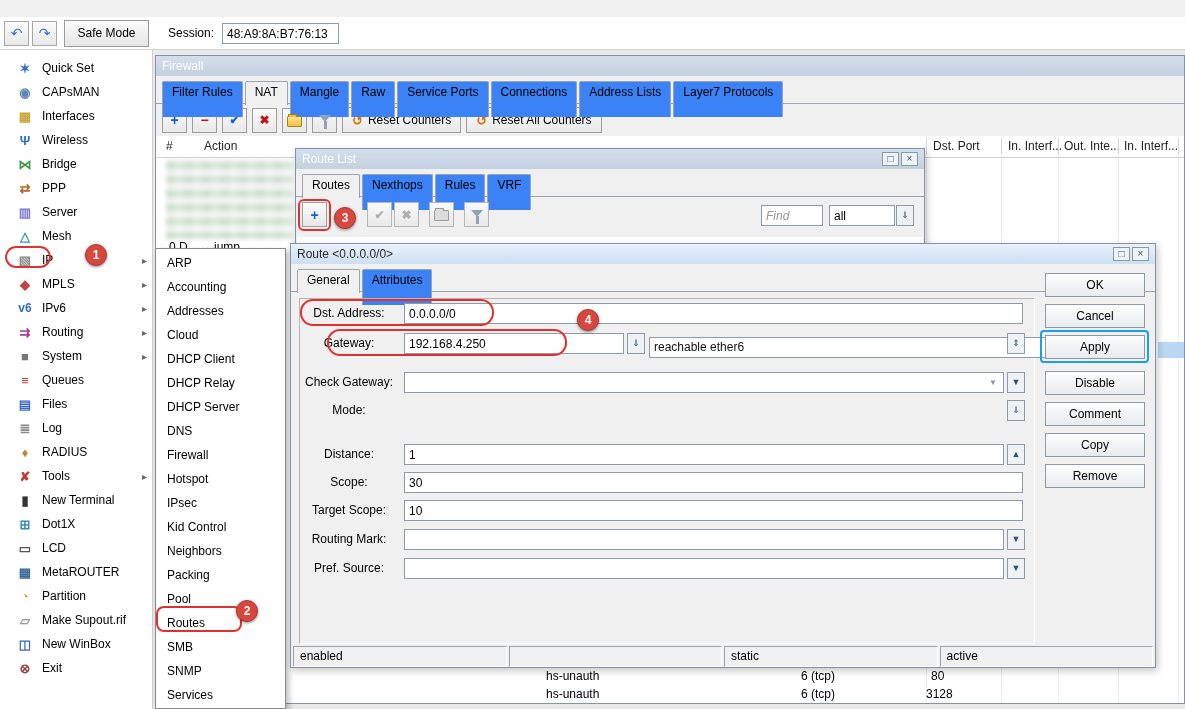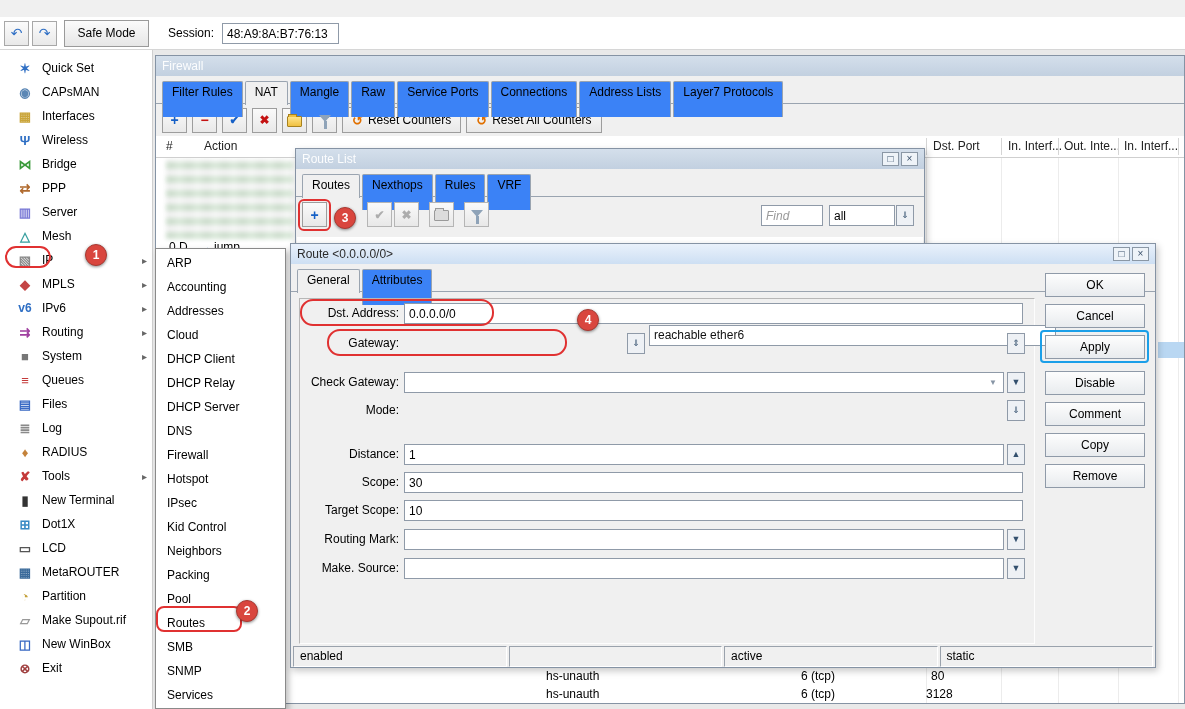--- a/index.html
+++ b/index.html
@@ -93,21 +93,21 @@
   .all-input { position:absolute; left:533px; top:8px; width:66px; height:21px; border:1px solid #8f9aa8;
                background:#fff; padding:0 4px; font:12px "Liberation Sans",sans-serif; }
   .all-drop { position:absolute; left:600px; top:8px; width:18px; height:21px; border:1px solid #8f9aa8;
               background:#eef1f5; font-size:9px; color:#33506e; text-align:center; line-height:19px; }
   .rl-content { position:absolute; left:1px; right:1px; top:88px; bottom:1px; background:#fff; }
 
   
   .dlg { left:290px; top:193px; width:866px; height:425px; z-index:30; }
   .form-panel { position:absolute; left:8px; top:54px; width:736px; height:346px;
                 border:1px solid; border-color:#b7b7b7 #fdfdfd #fdfdfd #b7b7b7; }
-  .flabel { position:absolute; left:8px; width:100px; text-align:right; line-height:21px; white-space:nowrap; }
+  .flabel { position:absolute; left:8px; width:100px; text-align:center; line-height:21px; white-space:nowrap; }
   .field { position:absolute; height:21px; border:1px solid #8f9aa8; background:#fff; padding:0 4px;
            font:12px "Liberation Sans",sans-serif; }
   .field.ro { color:#111; line-height:19px; }
   .sqbtn { position:absolute; width:18px; height:21px; border:1px solid #8f9aa8; background:#eef1f5;
            font-size:9px; color:#33506e; text-align:center; line-height:19px; }
   .inner-arrow { position:absolute; font-size:8px; color:#8795a5; }
   .dlg-btn { position:absolute; left:754px; width:100px; height:24px; border:1px solid #8f9aa8;
              background:linear-gradient(#fdfdfd,#e8ebee); text-align:center; line-height:22px; }
   .statusbar { position:absolute; left:2px; right:2px; top:402px; height:21px; display:flex; gap:2px; }
   .status-panel { flex:1; border:1px solid; border-color:#9aa2ac #ffffff #ffffff #9aa2ac;
@@ -402,22 +402,23 @@
         <span class="tab active">General</span>
         <span class="tab">Attributes</span>
       </div>
 
       <div class="form-panel"></div>
 
       <span class="flabel" style="top:59px">Dst. Address:</span>
       <input class="field" style="left: 113px; top: 59px; width: 619px;" value="0.0.0.0/0">
 
       <span class="flabel" style="top:89px">Gateway:</span>
+      <input class="field" style="left: 113px; top: 89px; width: 220px;" value="192.168.4.250">
       <div class="sqbtn" style="left:336px;top:89px"><span>⇓</span></div>
-      <div class="field ro" style="left:358px;top:81px;width:407px">reachable ether6</div>
+      <div class="field ro" style="left:358px;top:93px;width:407px">reachable ether6</div>
       <div class="sqbtn" style="left:716px;top:89px"><span>⇕</span></div>
 
       <span class="flabel" style="top:128px">Check Gateway:</span>
       <input class="field" style="left: 113px; top: 128px; width: 600px;" value="">
       <span class="inner-arrow" style="left:698px;top:134px">▼</span>
       <div class="sqbtn" style="left:716px;top:128px"><span>▼</span></div>
 
       <span class="flabel" style="top:156px">Mode:</span>
       <div class="sqbtn" style="left:716px;top:156px"><span>⇓</span></div>
 
@@ -428,37 +429,37 @@
       <span class="flabel" style="top:228px">Scope:</span>
       <input class="field" style="left: 113px; top: 228px; width: 619px;" value="30">
 
       <span class="flabel" style="top:256px">Target Scope:</span>
       <input class="field" style="left: 113px; top: 256px; width: 619px;" value="10">
 
       <span class="flabel" style="top:285px">Routing Mark:</span>
       <input class="field" style="left: 113px; top: 285px; width: 600px;" value="">
       <div class="sqbtn" style="left:716px;top:285px"><span>▼</span></div>
 
-      <span class="flabel" style="top:314px">Make. Source:</span>
+      <span class="flabel" style="top:314px">Pref. Source:</span>
       <input class="field" style="left: 113px; top: 314px; width: 600px;" value="">
       <div class="sqbtn" style="left:716px;top:314px"><span>▼</span></div>
 
       <div class="dlg-btn" style="top:29px">OK</div>
       <div class="dlg-btn" style="top:60px">Cancel</div>
       <div class="dlg-btn" style="top:91px">Apply</div>
       <div class="dlg-btn" style="top:127px">Disable</div>
       <div class="dlg-btn" style="top:158px">Comment</div>
       <div class="dlg-btn" style="top:189px">Copy</div>
       <div class="dlg-btn" style="top:220px">Remove</div>
 
       <div class="statusbar">
         <div class="status-panel">enabled</div>
         <div class="status-panel"></div>
+        <div class="status-panel">static</div>
         <div class="status-panel">active</div>
-        <div class="status-panel">static</div>
       </div>
     </div>
 
     <div class="hl" style="left:5px;top:196px;width:46px;height:22px;border-radius:11px"></div>
     <div class="badge" style="left:85px;top:194px">1</div>
     <div class="hl" style="left:156px;top:556px;width:86px;height:26px;border-radius:8px"></div>
     <div class="badge" style="left:236px;top:550px">2</div>
     <div class="hl" style="left:298px;top:149px;width:33px;height:32px;border-radius:6px"></div>
     <div class="badge" style="left:334px;top:157px">3</div>
     <div class="hl" style="left:300px;top:249px;width:194px;height:27px;border-radius:13px"></div>

